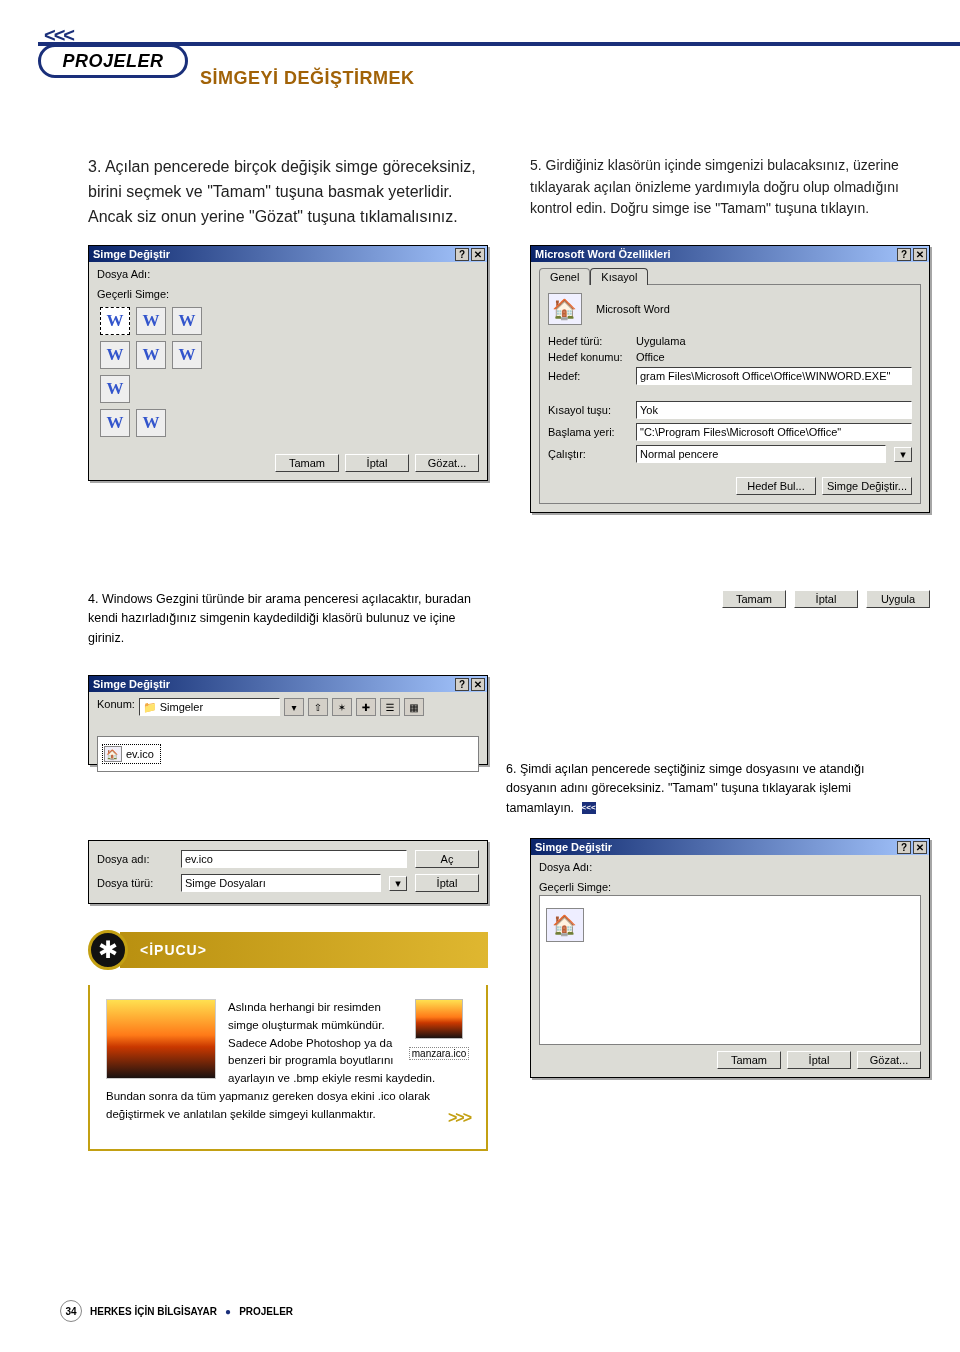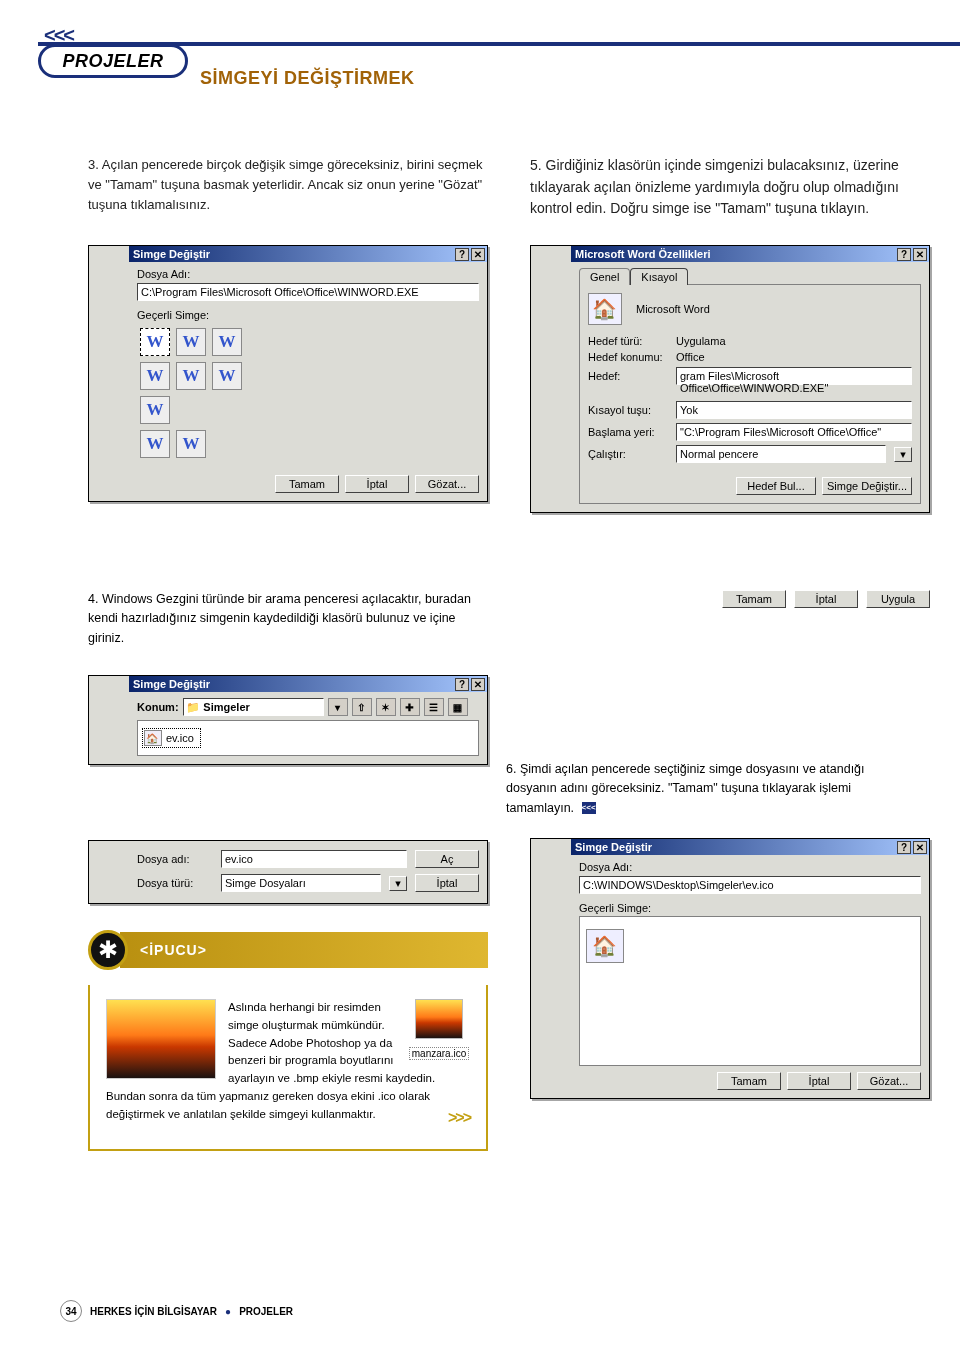--- a/index.html
+++ b/index.html
@@ -50,41 +50,40 @@
     font-size: 18px;
     font-weight: bold;
     color: #a16207;
     letter-spacing: 0.5px;
   }
   
   .col-left {
     position: absolute;
     top: 155px; left: 88px;
     width: 400px;
-    font-size: 13px;
+    font-size: 16px;
     line-height: 1.55;
     color: #222;
   }
   .col-right {
     position: absolute;
     top: 155px; left: 530px;
     width: 400px;
     font-size: 14px;
     line-height: 1.55;
     color: #222;
   }
   .para { margin-bottom: 10px; }
 
   
   .win {
     position: absolute;
     border: 1px solid #000;
     background: #dcdcd6;
     box-shadow: 2px 2px 0 rgba(0,0,0,0.35);
-    padding-left: 40px;
   }
   .win-title {
     background: linear-gradient(to right, #0a246a, #a6c7ff);
     color: #fff;
     font-size: 11px;
     font-weight: bold;
     padding: 2px 4px;
     display: flex; align-items: center; gap: 4px;
     position: relative;
   }
@@ -175,21 +174,21 @@
     font-size:12.5px; line-height:1.55;
   }
   
   #dlg5-buttons {
     position:absolute; top:590px; left:640px; width:290px;
     display:flex; gap:8px; justify-content:flex-end;
   }
 
   
   #dlg4 { top: 675px; left: 88px; width: 400px; }
-  #dlg4 .top-bar { display:flex; align-items:center; gap:4px; margin-bottom:4px;font-weight:bold;}
+  #dlg4 .top-bar { display:flex; gap:4px; margin-bottom:20px;}
   #dlg4 .sel-box { width:141px; }
   #dlg4 .toolbtn { width:20px;height:18px; background:#d4d0c8; border:1px solid #888; font-size:10px; display:flex;align-items:center;justify-content:center;}
   #dlg4 .file-area {
     background:#fff; border:1px solid #808080; height:36px;
     padding:4px; display:flex; align-items:center; gap:6px;
   }
   .file-item {
     display:flex; align-items:center; gap:4px; font-size:11px;
     border:1px dotted #000; padding:1px 6px 1px 1px;
   }
@@ -299,21 +298,20 @@
 <div id="dlg1" class="win">
   <div class="win-title">
     <span>Simge Değiştir</span>
     <div class="win-btns">
       <div class="win-btn">?</div>
       <div class="win-btn">✕</div>
     </div>
   </div>
   <div class="win-body">
     <div class="lbl" style="margin-bottom:3px;">Dosya Adı:</div>
-    <div class="inp inp-full">C:\Program Files\Microsoft Office\Office\WINWORD.EXE</div>
     <div class="lbl" style="margin:8px 0 2px 0;">Geçerli Simge:</div>
     <div class="icon-grid">
       <div><span class="icon-w sel">W</span><span class="icon-w">W</span><span class="icon-w">W</span></div>
       <div><span class="icon-w">W</span><span class="icon-w">W</span><span class="icon-w">W</span></div>
       <div><span class="icon-w">W</span></div>
       <div><span class="icon-w">W</span><span class="icon-w">W</span></div>
     </div>
     <div class="row-btns">
       <div class="btn">Tamam</div>
       <div class="btn">İptal</div>
@@ -451,21 +449,20 @@
 <div id="dlg6" class="win">
   <div class="win-title">
     <span>Simge Değiştir</span>
     <div class="win-btns">
       <div class="win-btn">?</div>
       <div class="win-btn">✕</div>
     </div>
   </div>
   <div class="win-body">
     <div class="lbl" style="margin-bottom:3px;">Dosya Adı:</div>
-    <div class="inp" style="width:100%;">C:\WINDOWS\Desktop\Simgeler\ev.ico</div>
     <div class="lbl" style="margin:8px 0 2px 0;">Geçerli Simge:</div>
     <div class="icon-zone">
       <div class="house-icon">🏠</div>
     </div>
     <div class="row-btns">
       <div class="btn">Tamam</div>
       <div class="btn">İptal</div>
       <div class="btn">Gözat...</div>
     </div>
   </div>

